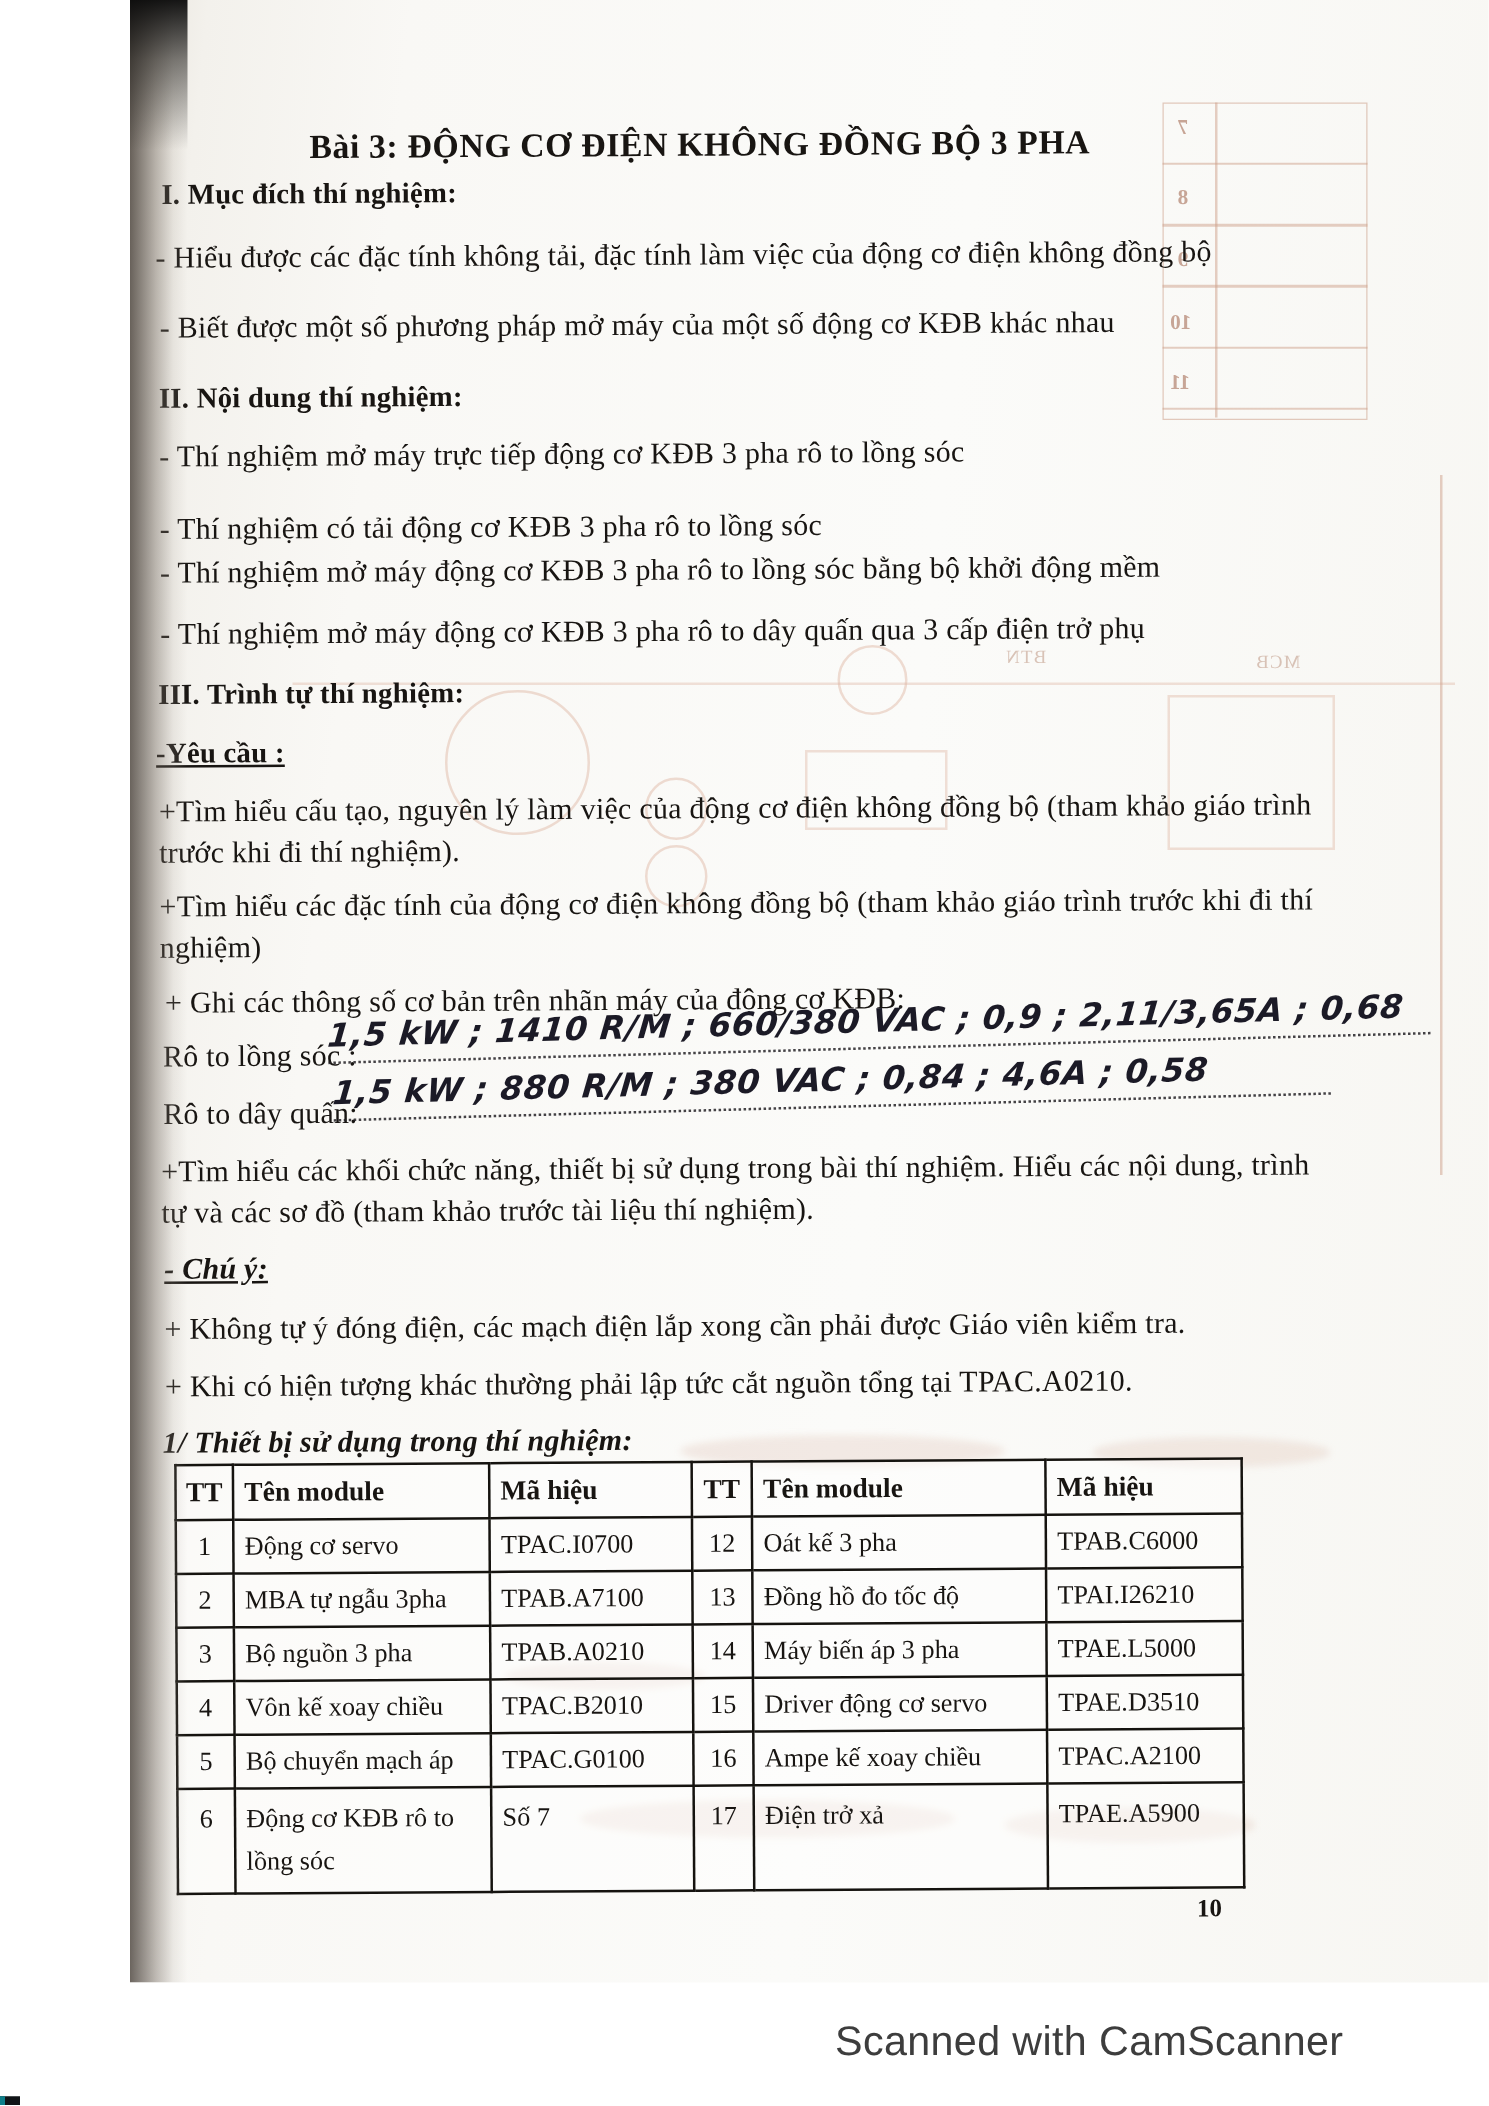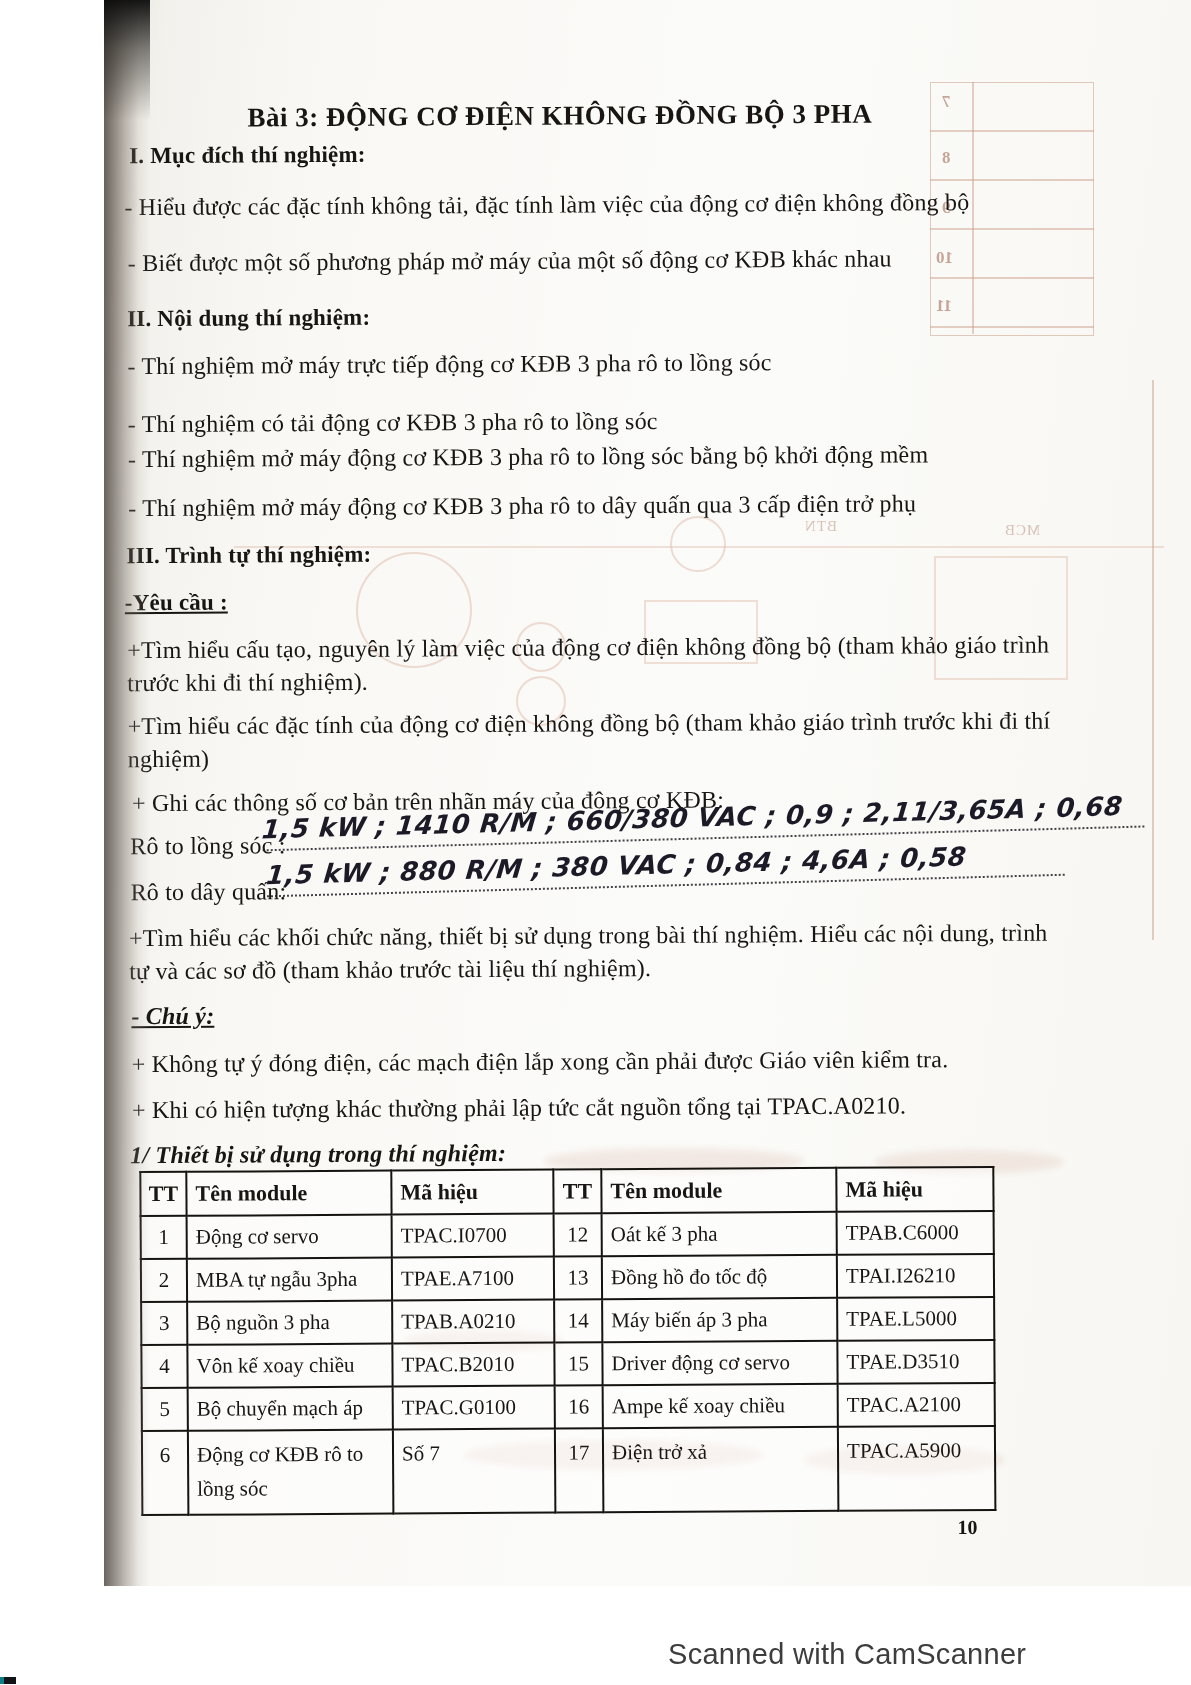--- a/index.html
+++ b/index.html
@@ -49,21 +49,21 @@
       repeating-linear-gradient(180deg,rgba(205,160,138,0) 0px,rgba(205,160,138,0) 47px,rgba(205,160,138,.5) 47px,rgba(205,160,138,.5) 49px);}
   .bt-vline{background:rgba(205,160,138,.5);width:2px;}
   .bt-num{font-size:17px;color:rgba(172,120,98,.65);transform:scaleX(-1);font-weight:bold;}
   .bt-label{font-size:15px;color:rgba(190,150,130,.55);transform:scaleX(-1);letter-spacing:1px;}
   .bt-circle{border:2px solid rgba(222,180,160,.45);border-radius:50%;}
   .bt-rect{border:2px solid rgba(222,180,160,.40);}
   .bt-hline{background:rgba(222,180,160,.38);height:2px;}
   .smudge{position:absolute;background:rgba(198,140,120,.16);border-radius:50%;filter:blur(3px);}
 
   .footer-brand{position:absolute;left:668px;top:1614px;font-family:"Liberation Sans","DejaVu Sans",sans-serif;
-    font-size:29px;color:#3d3d3d;letter-spacing:.3px;margin-top:24px;}
+    font-size:33px;color:#3d3d3d;letter-spacing:.3px;}
   .corner-mark{position:absolute;left:0;top:1677px;width:16px;height:7px;background:#101417;}
   .corner-mark i{position:absolute;left:0;top:0;width:4px;height:7px;background:#0e7f8a;}
 </style>
 </head>
 <body>
 
 <div class="scan-page">
 
   <div class="bt bt-grid" style="left:826px;top:82px;width:162px;height:252px;"></div>
   <div class="bt bt-vline" style="left:868px;top:82px;height:252px;"></div>
@@ -151,21 +151,21 @@
         <td class="tt">1</td>
         <td>Động cơ servo</td>
         <td>TPAC.I0700</td>
         <td class="tt">12</td>
         <td>Oát kế 3 pha</td>
         <td>TPAB.C6000</td>
       </tr>
       <tr>
         <td class="tt">2</td>
         <td>MBA tự ngẫu 3pha</td>
-        <td>TPAE.A7100</td>
+        <td>TPAB.A7100</td>
         <td class="tt">13</td>
         <td>Đồng hồ đo tốc độ</td>
         <td>TPAI.I26210</td>
       </tr>
       <tr>
         <td class="tt">3</td>
         <td>Bộ nguồn 3 pha</td>
         <td>TPAB.A0210</td>
         <td class="tt">14</td>
         <td>Máy biến áp 3 pha</td>
@@ -186,21 +186,21 @@
         <td class="tt">16</td>
         <td>Ampe kế xoay chiều</td>
         <td>TPAC.A2100</td>
       </tr>
       <tr class="last">
         <td class="tt">6</td>
         <td>Động cơ KĐB rô to lồng sóc</td>
         <td>Số 7</td>
         <td class="tt">17</td>
         <td>Điện trở xả</td>
-        <td>TPAC.A5900</td>
+        <td>TPAE.A5900</td>
       </tr>
     </tbody>
       </table>
 
     <div class="page-num" style="left:849px;top:1518px;">10</div>
   </div>
 
   <div class="edge-strip"></div>
   <div class="edge-top-dark"></div>
 </div>

